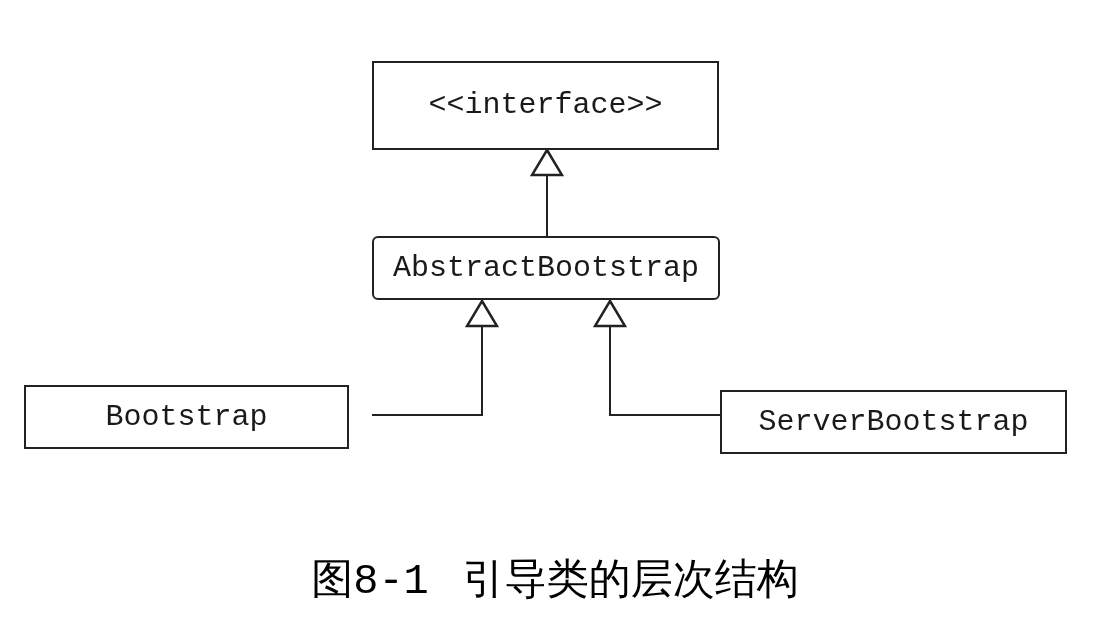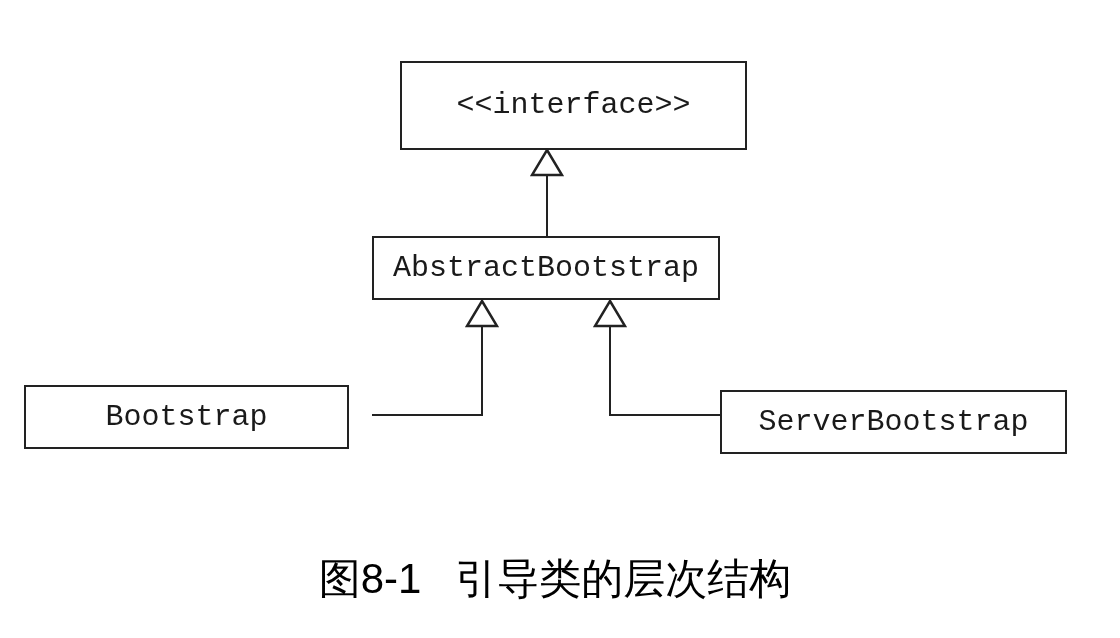--- a/index.html
+++ b/index.html
@@ -22,22 +22,22 @@
     display: flex;
     flex-direction: column;
     align-items: center;
     justify-content: center;
     font-family: "Liberation Mono", "DejaVu Sans Mono", monospace;
     font-size: 30px;
     line-height: 1.3;
     color: #1a1a1a;
     white-space: nowrap;
   }
-  .box-cloneable        { left: 372px; top: 61px;  width: 347px; height: 89px; margin-left: 28px; }
-  .box-abstract         { left: 372px; top: 236px; width: 348px; height: 64px; }
+  .box-cloneable        { left: 372px; top: 61px;  width: 347px; height: 89px; }
+  .box-abstract         { left: 372px; top: 236px; width: 348px; height: 64px; border-radius: 6px; }
   .box-bootstrap        { left: 24px;  top: 385px; width: 325px; height: 64px; }
   .box-server-bootstrap { left: 720px; top: 390px; width: 347px; height: 64px; }
 
   .line {
     position: absolute;
     background: #222222;
   }
   .line-clone-v  { left: 546px; top: 174px; width: 2px;  height: 62px; }
   .line-left-v   { left: 481px; top: 326px; width: 2px;  height: 90px; }
   .line-left-h   { left: 372px; top: 414px; width: 111px; height: 2px; }
@@ -52,21 +52,21 @@
   .tri-top   { left: 530px; top: 148px; }
   .tri-left  { left: 465px; top: 299px; }
   .tri-right { left: 593px; top: 299px; }
 
   .caption {
     position: absolute;
     left: 0;
     top: 551px;
     width: 1110px;
     text-align: center;
-    font-family: Liberation Sans, sans-serif;
+    font-family: Liberation Mono, monospace;
     font-size: 42px;
     color: #000000;
     white-space: nowrap;
   }
   .caption .fig-title {
     margin-left: 34px;
   }
 </style>
 </head>
 <body>

